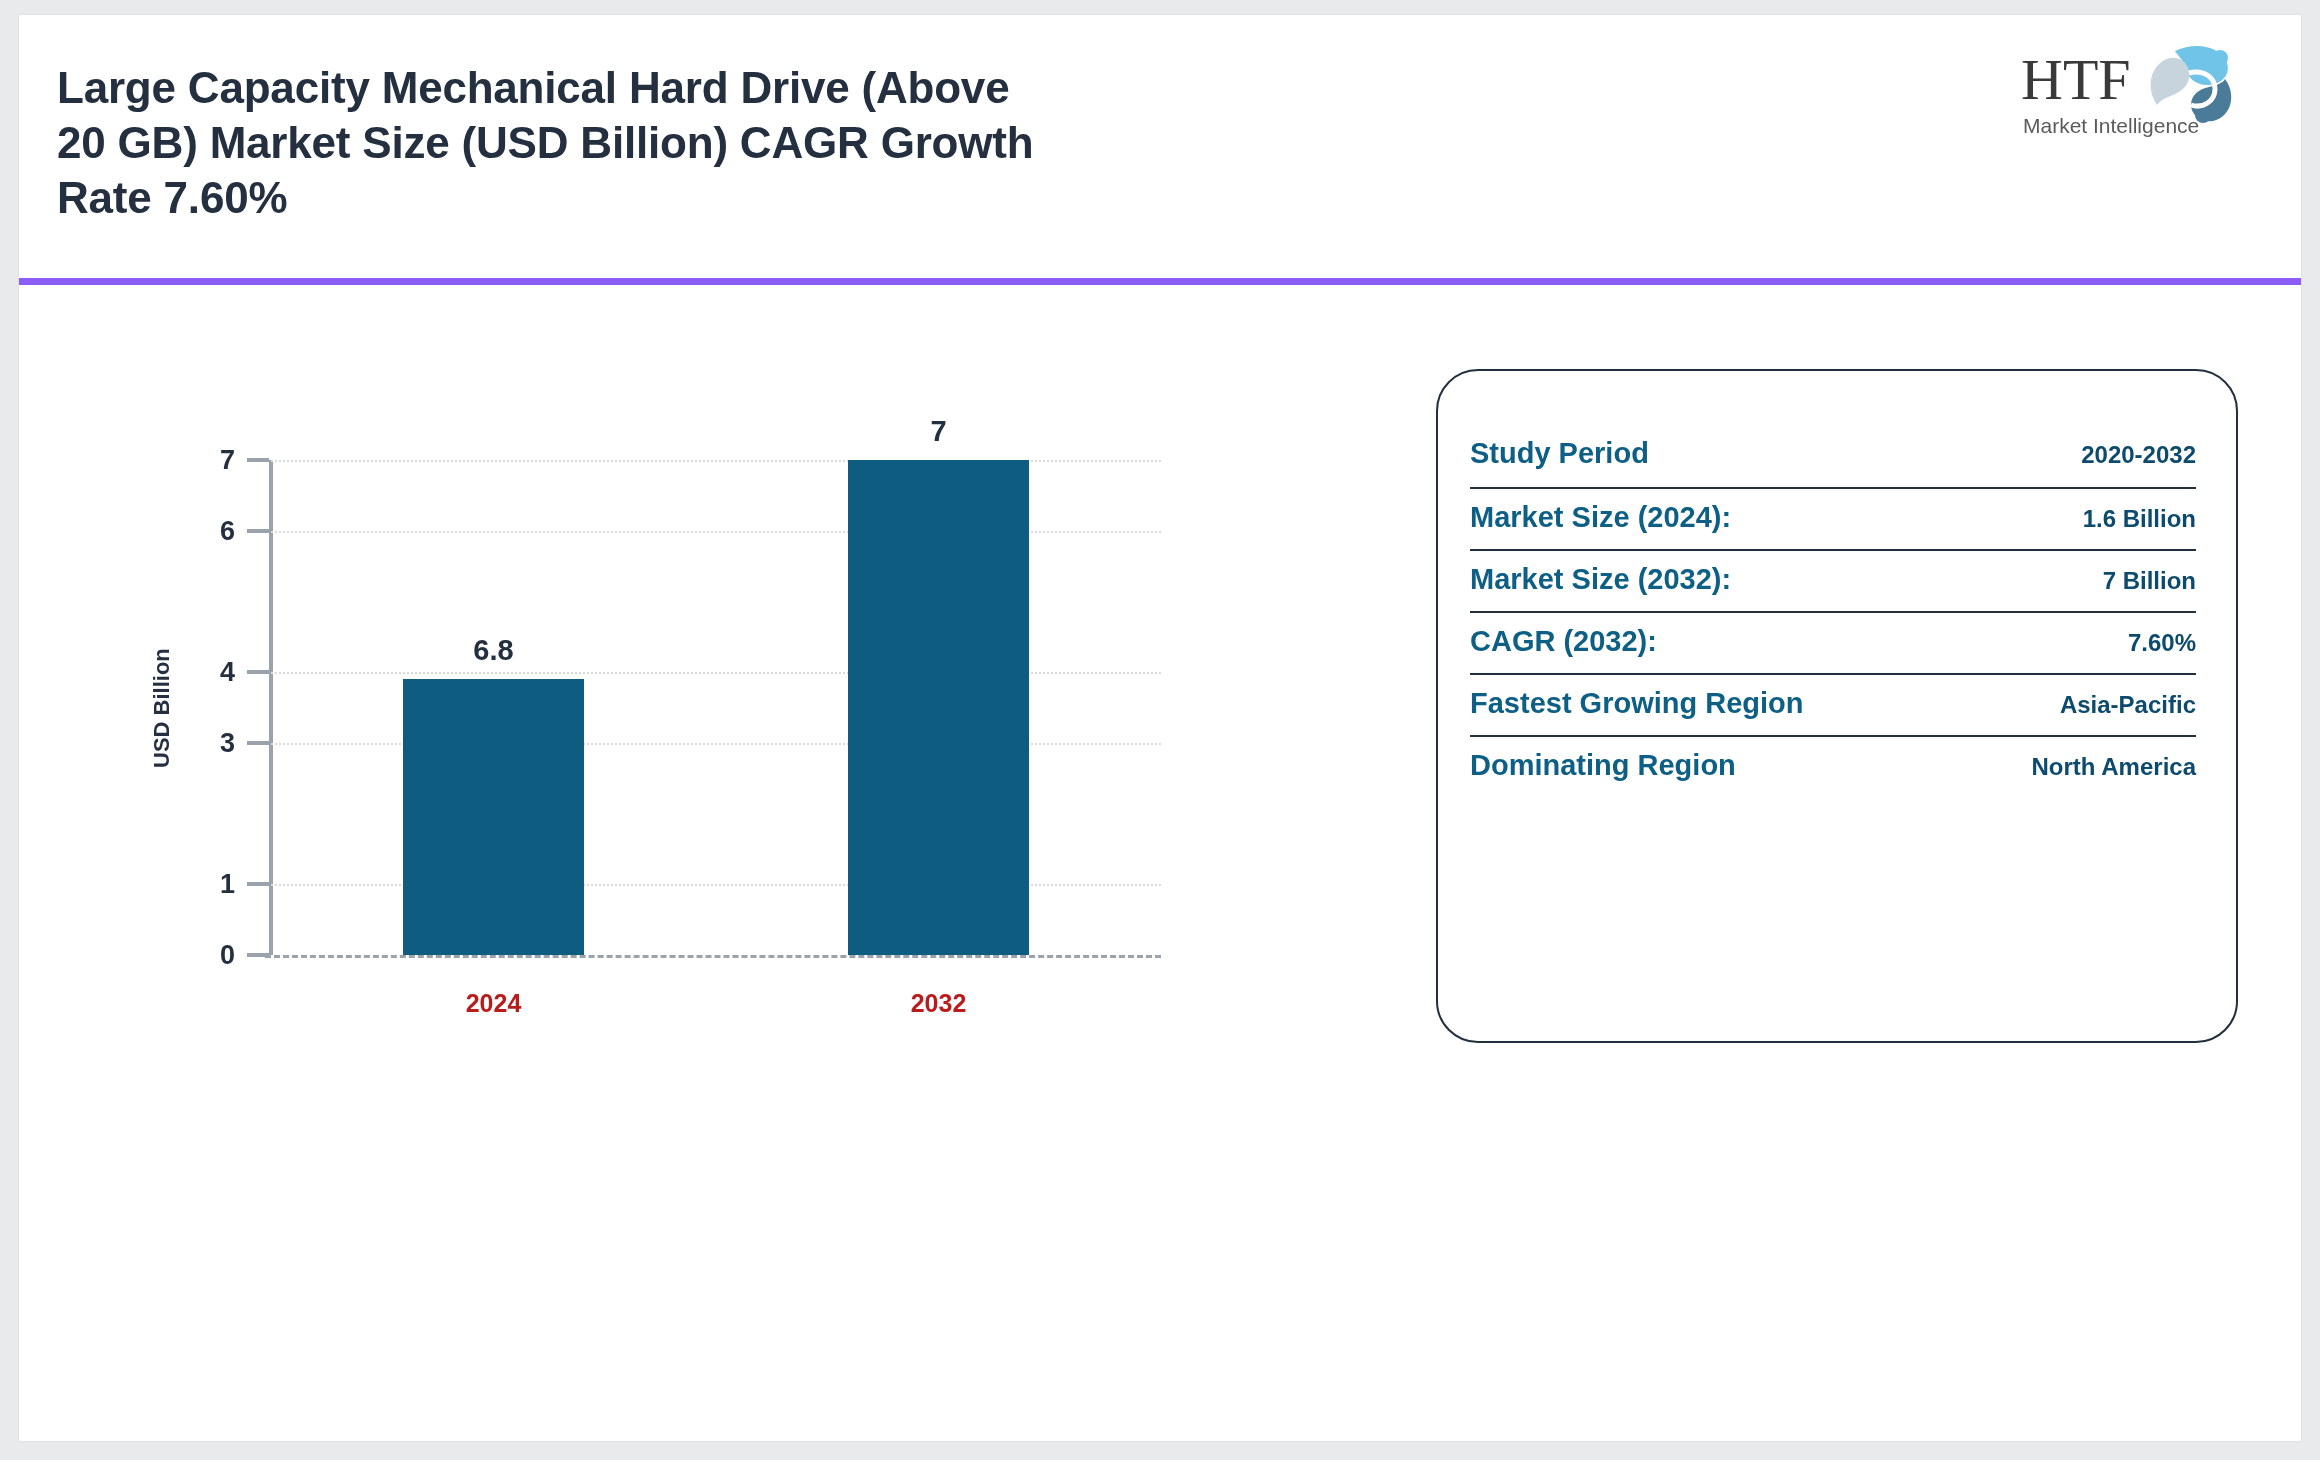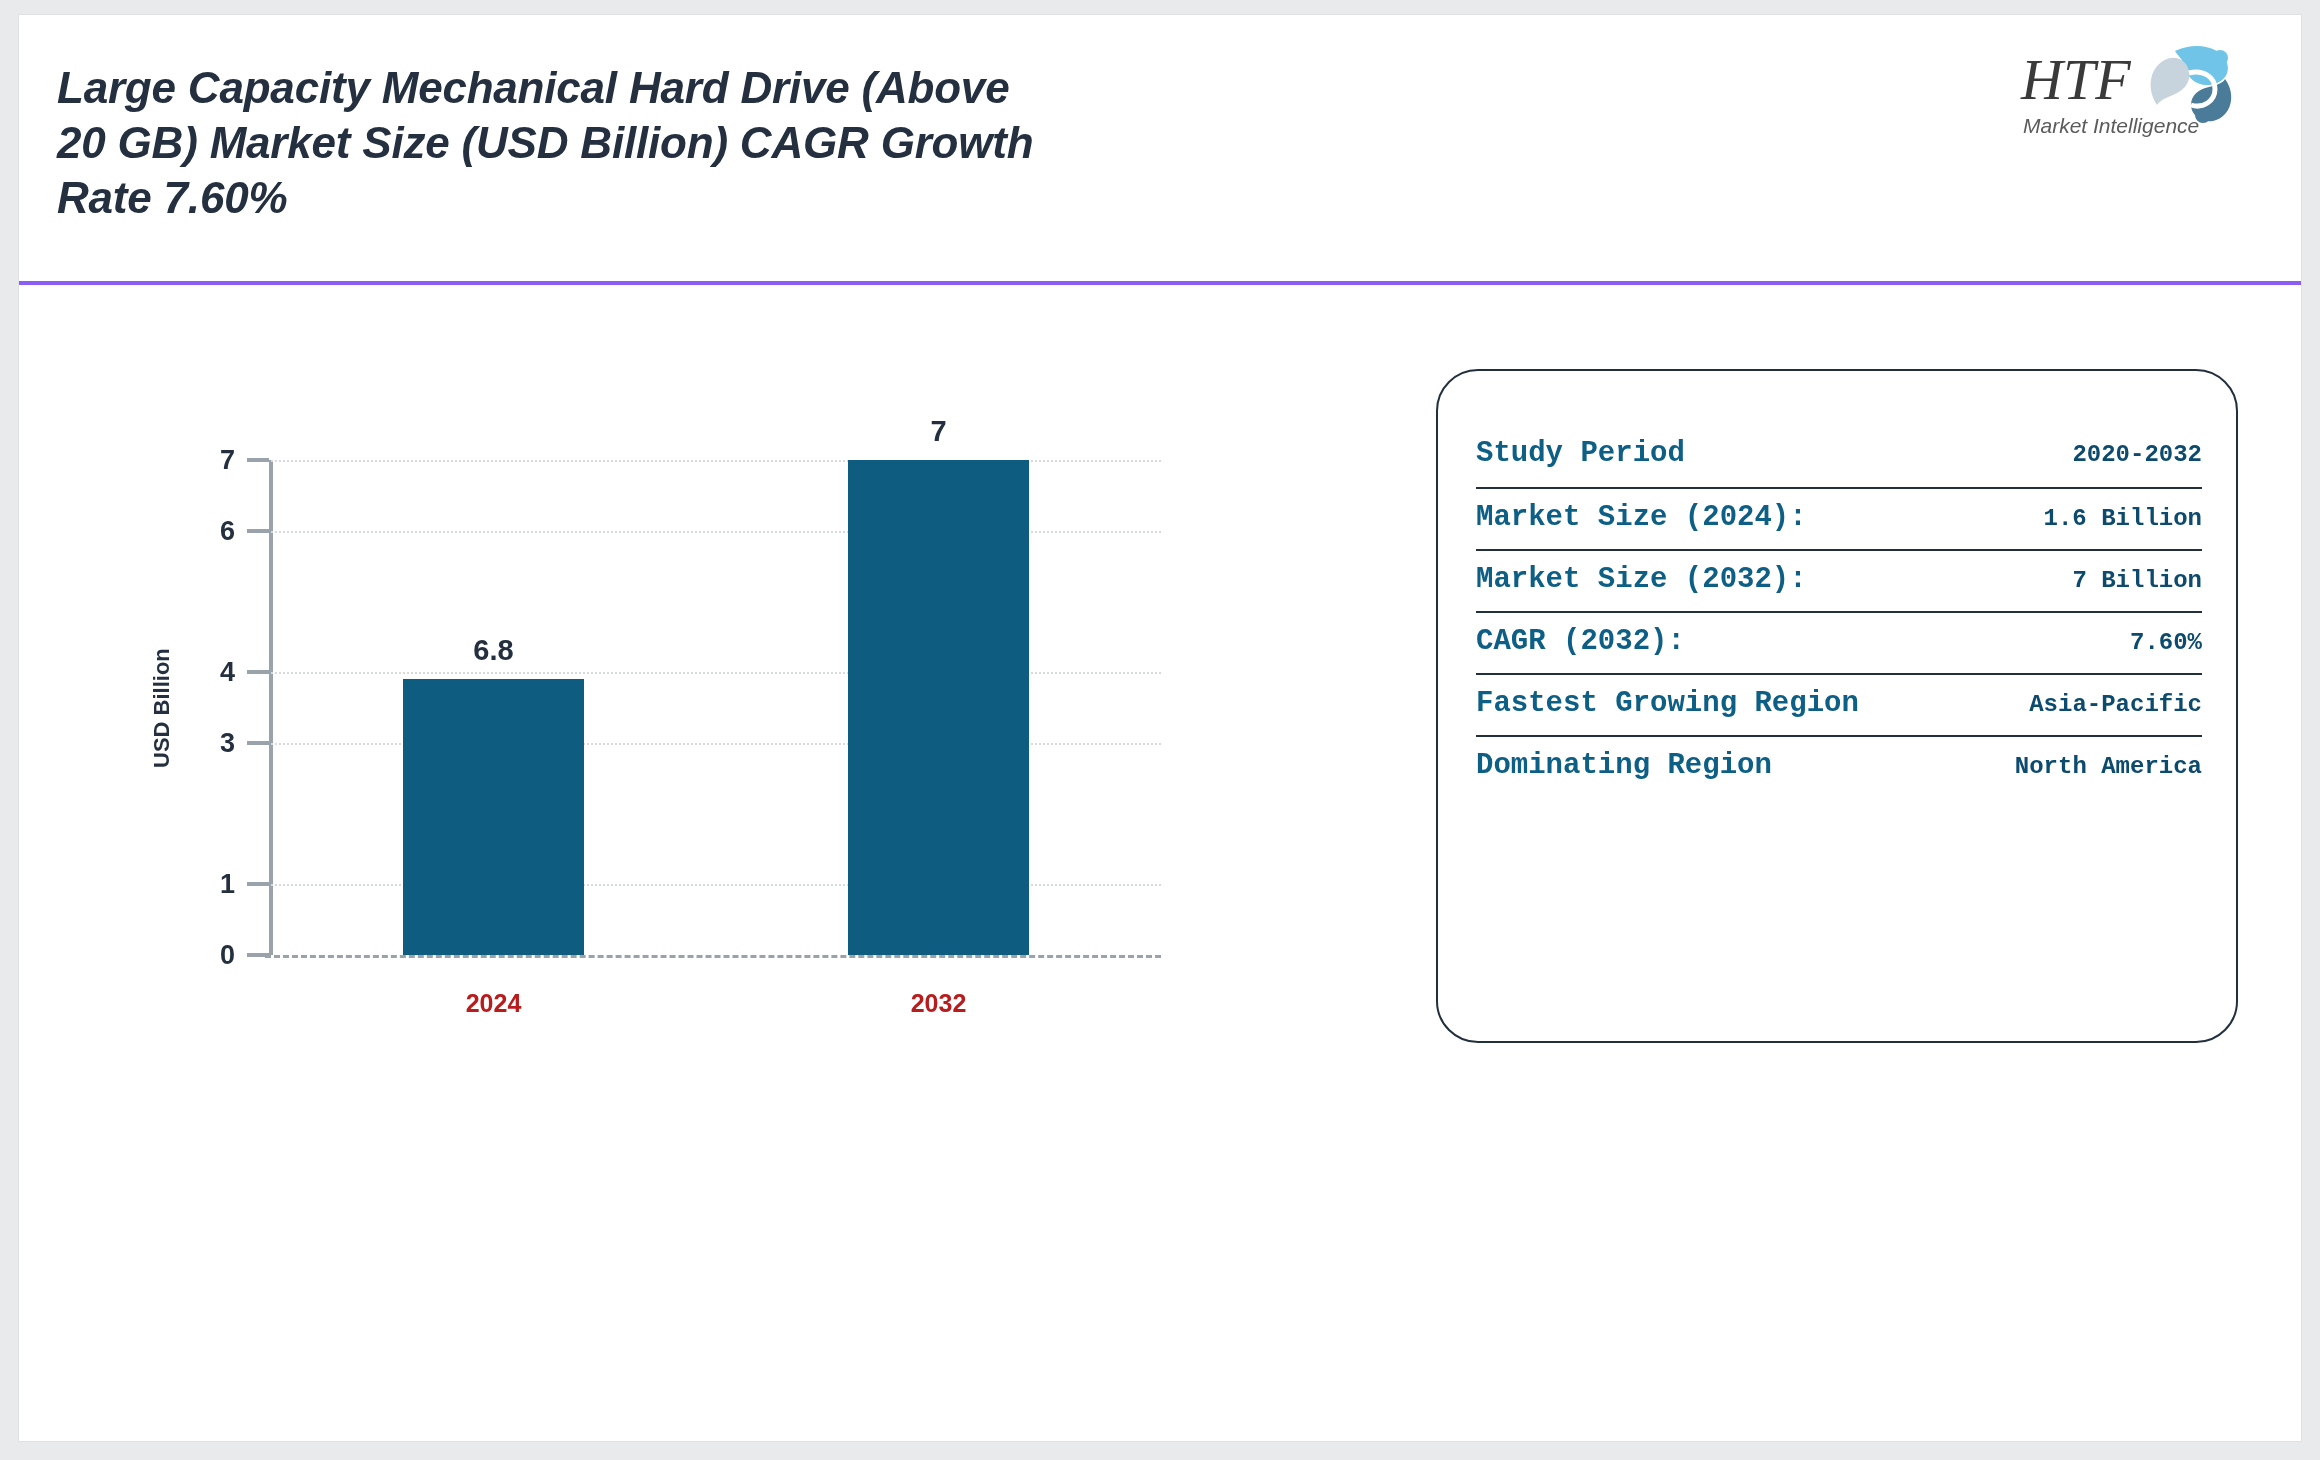--- a/index.html
+++ b/index.html
@@ -24,23 +24,22 @@
     border: 1px solid #dfe1e4;
     box-sizing: border-box;
   }
 
   
   #header {
     position: absolute;
     left: 0; top: 0;
     width: 100%;
     height: 270px;
-    border-bottom: 4px solid #8b5cf6;
-    box-sizing: border-box;
-    font-style: italic;
+    border-bottom: 7px solid #8b5cf6;
+    box-sizing: border-box;
   }
   #page-title {
     position: absolute;
     left: 38px;
     top: 22px;
     width: 1360px;
     font-size: 44px;
     line-height: 1.0;
     font-weight: bold;
     color: #24303f;
@@ -144,24 +143,23 @@
     left: 1417px;
     top: 354px;
     width: 802px;
     height: 674px;
     border: 2px solid #222f3e;
     border-radius: 42px;
     box-sizing: border-box;
   }
   #info-rows {
     position: absolute;
-    left: 38px;
+    left: 32px;
     top: 54px;
     width: 726px;
-    font-family: Liberation Mono, monospace;
   }
   .info-row {
     display: flex;
     align-items: baseline;
     justify-content: space-between;
     height: 62px;
     padding-top: 12px;
     box-sizing: border-box;
   }
   .info-row + .info-row {

